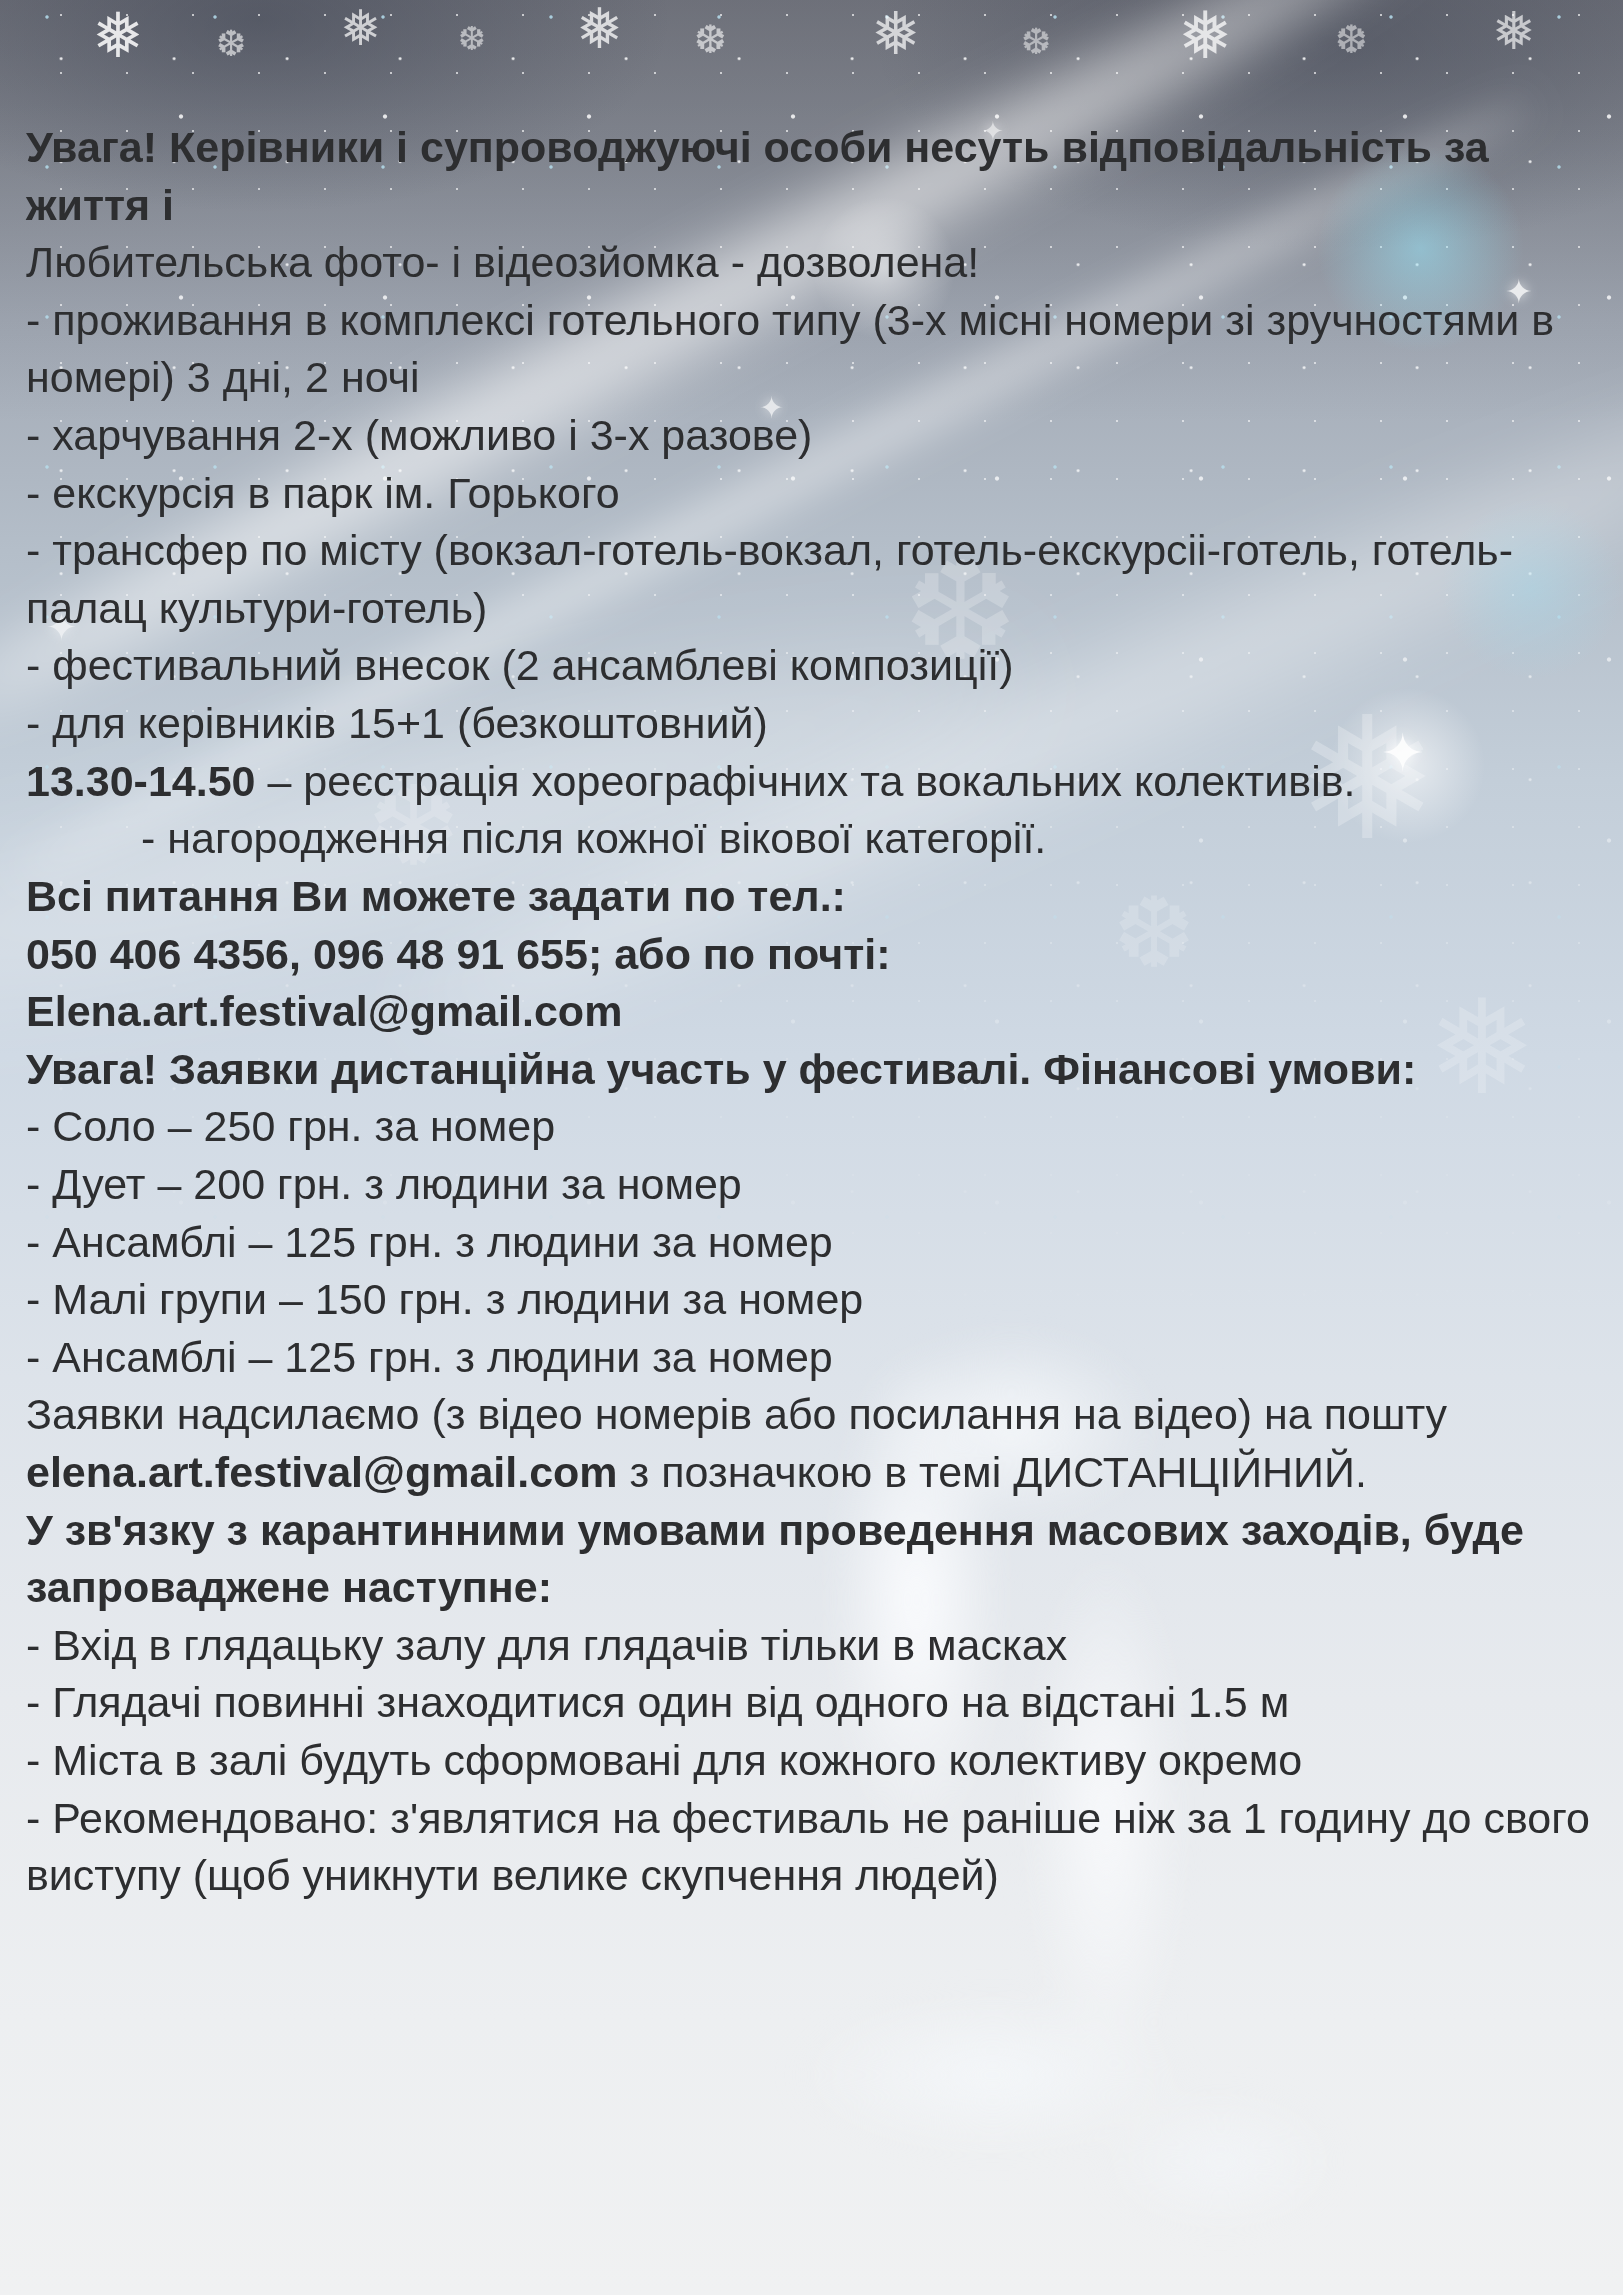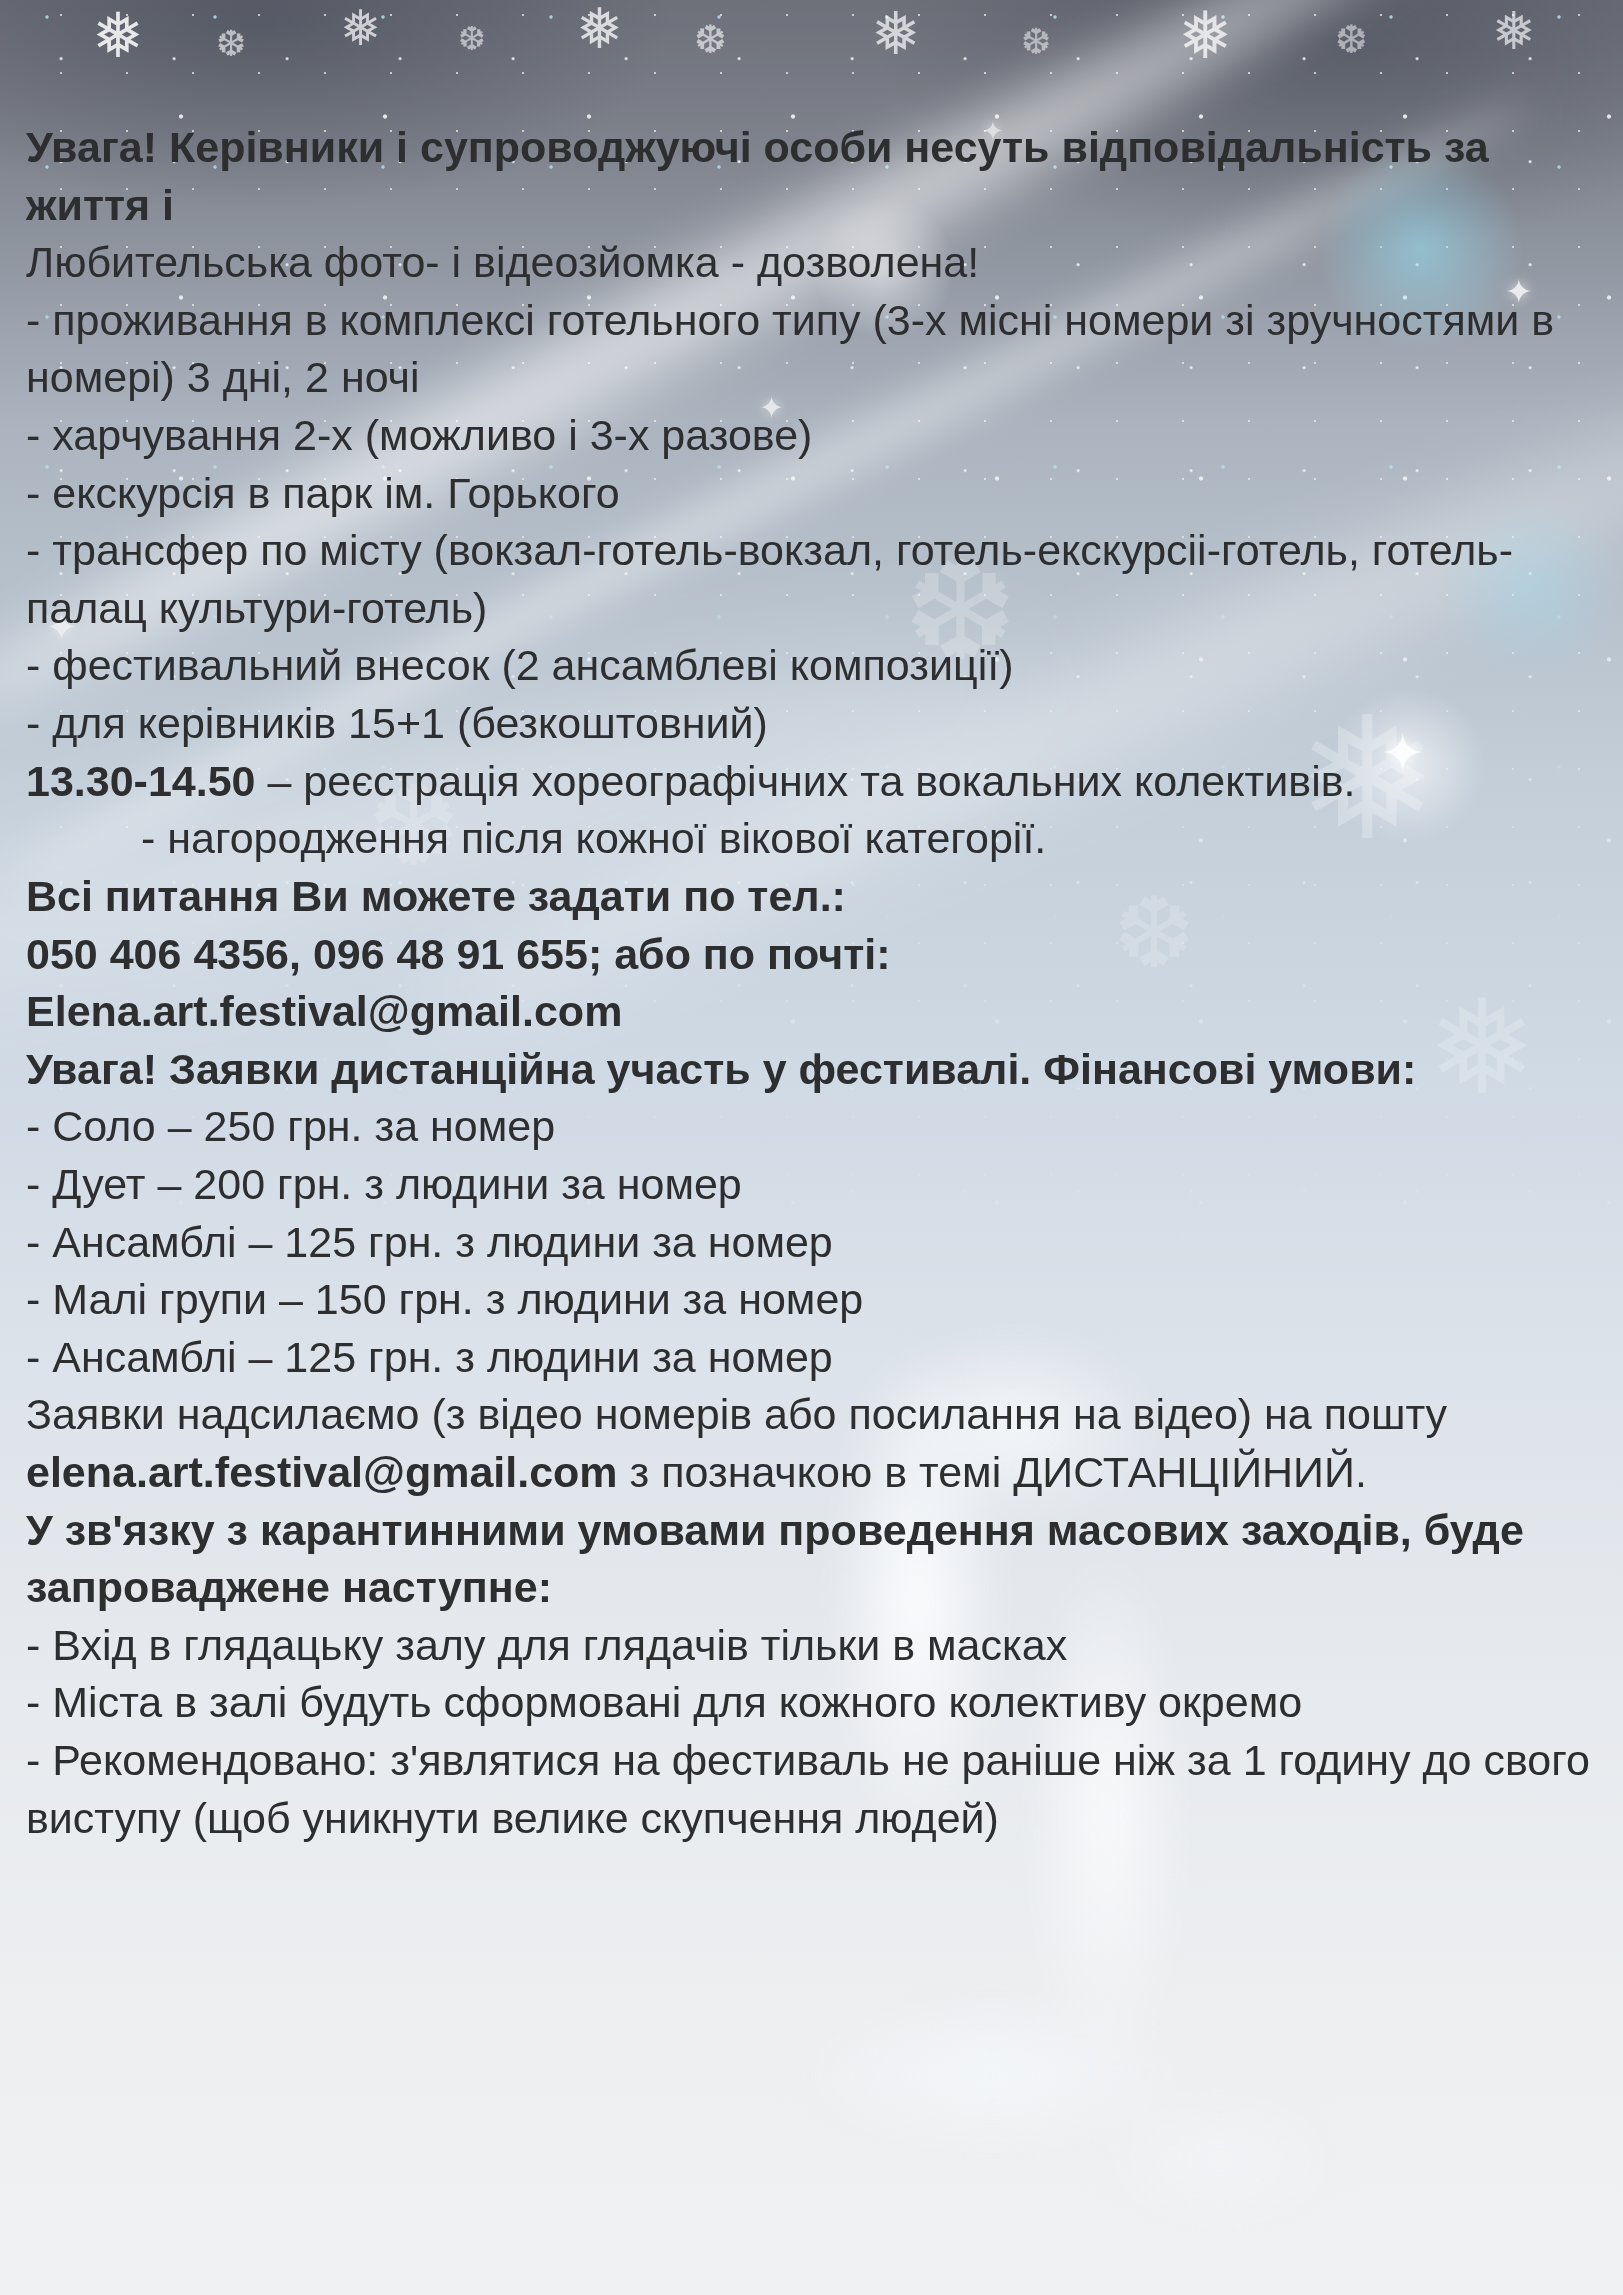--- a/index.html
+++ b/index.html
@@ -138,18 +138,19 @@
     <p>- Дует – 200 грн. з людини за номер</p>
     <p>- Ансамблі – 125 грн. з людини за номер</p>
     <p>- Малі групи – 150 грн. з людини за номер</p>
     <p>- Ансамблі – 125 грн. з людини за номер</p>
     <p>Заявки надсилаємо (з відео номерів або посилання  на відео) на пошту</p>
     <p><b>elena.art.festival@gmail.com</b><span> з позначкою в темі ДИСТАНЦІЙНИЙ.</span></p>
 
     <p class="gap"><b>У зв'язку з карантинними умовами проведення масових заходів, буде</b></p>
     <p><b>запроваджене наступне:</b></p>
     <p class="gap">- Вхід в глядацьку залу для глядачів тільки в масках</p>
+    <p>- Глядачі повинні знаходитися один від одного на відстані 1.5 м</p>
     <p>- Міста в залі будуть сформовані для кожного колективу окремо</p>
     <p>- Рекомендовано: з'являтися на фестиваль не раніше ніж за 1 годину до свого виступу (щоб уникнути велике скупчення людей)</p>
 
   </div>
 </div>
 
 
 </body></html>

